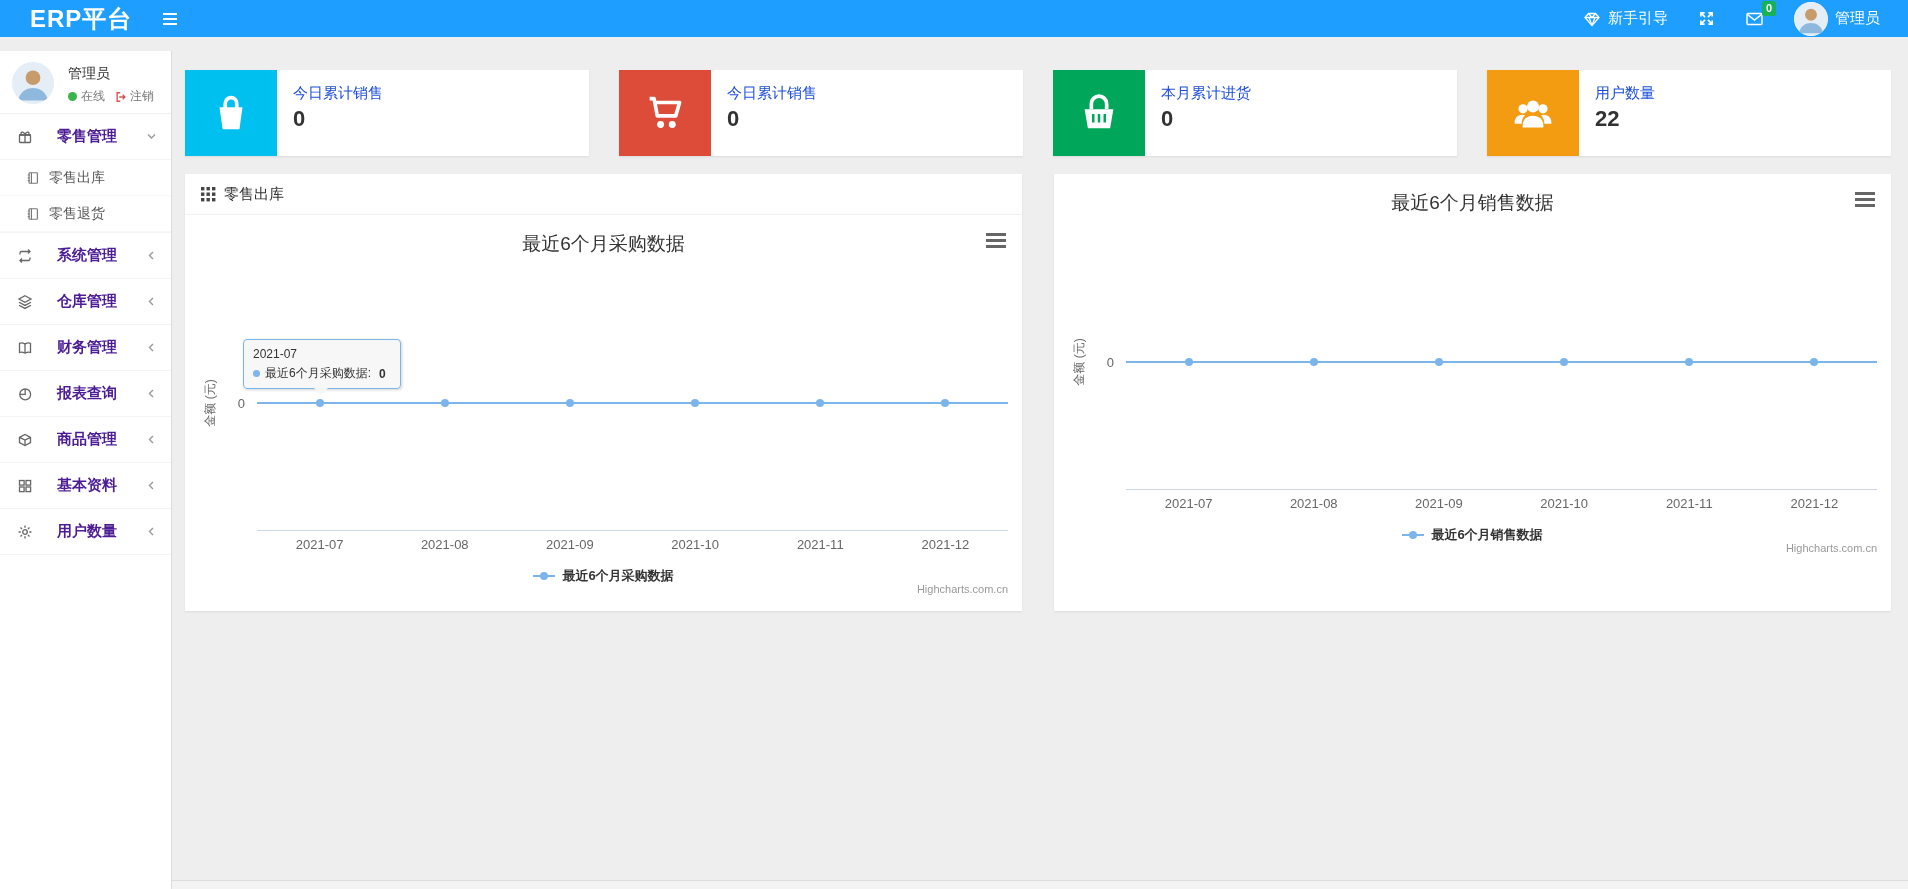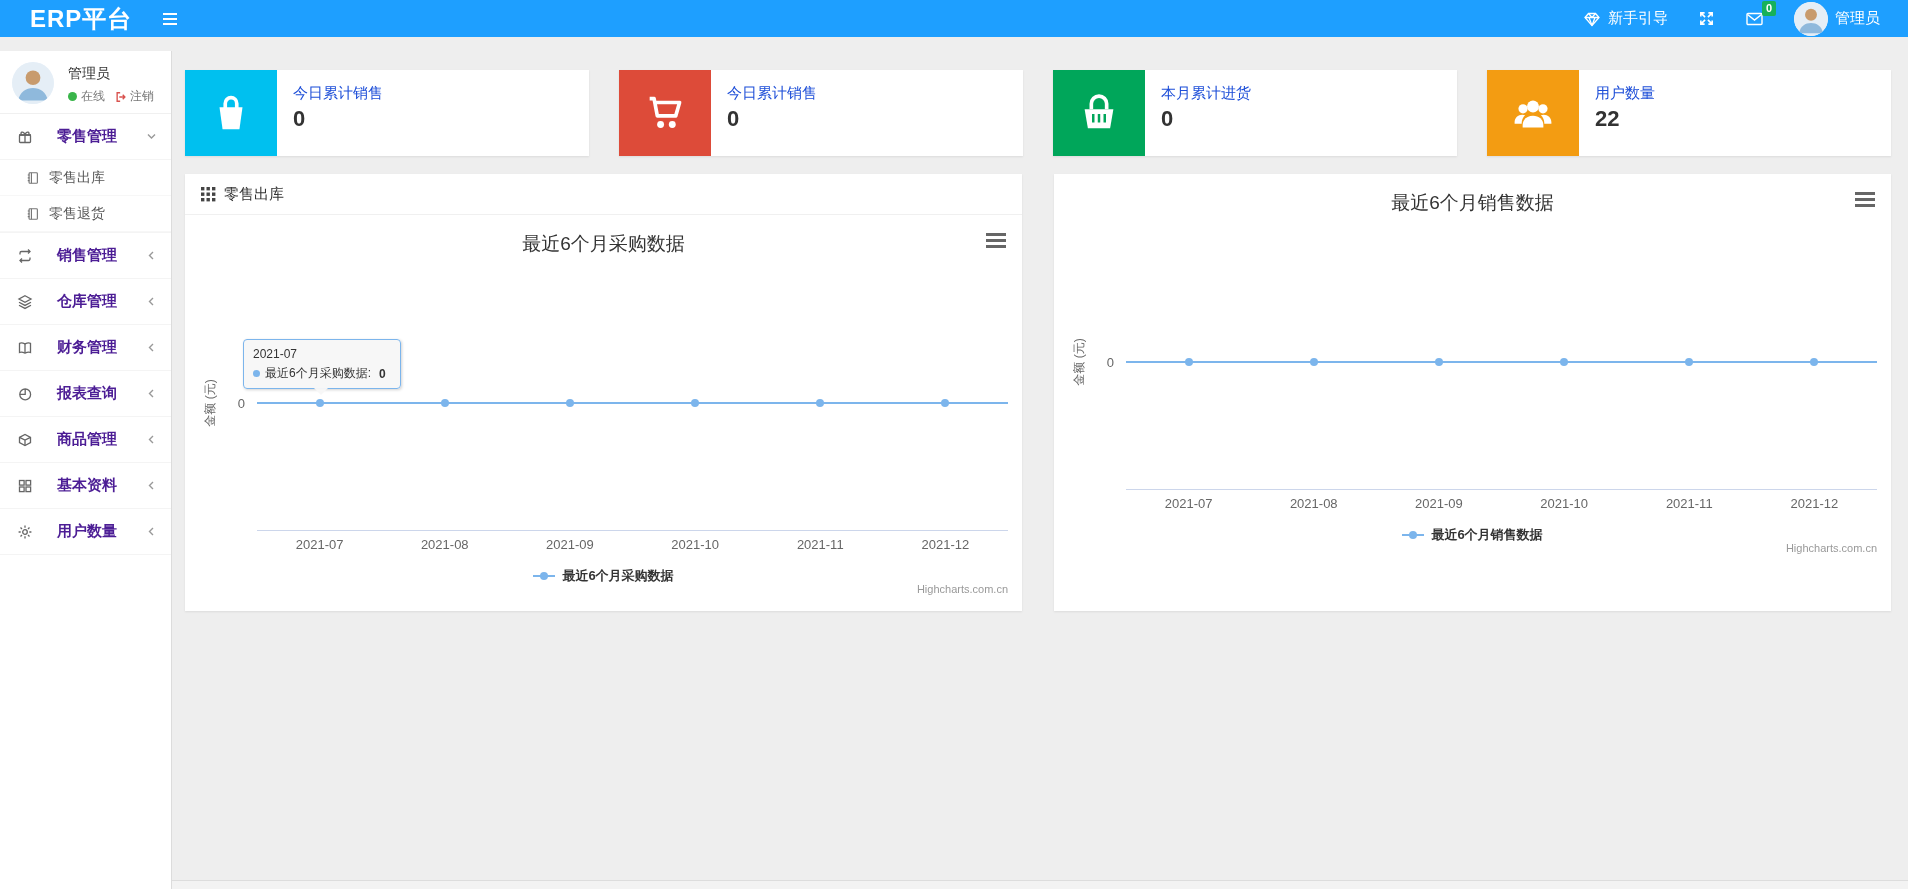--- a/index.html
+++ b/index.html
@@ -192,21 +192,21 @@
           </svg>
         <span class="mi-label">零售退货</span>
       </div>
     </div>
 
     <div class="menu-item">
       <svg width="16" height="16" viewBox="0 0 16 16" fill="none" stroke="#666" stroke-width="1.3">
         <path d="M3 6.5V5a1.5 1.5 0 011.5-1.5H13M13 9.5V11a1.5 1.5 0 01-1.5 1.5H3"></path>
           <path d="M11 1.5l2 2-2 2M5 14.5l-2-2 2-2"></path>
         </svg>
-      <span class="mi-label">销售管理</span>
+      <span class="mi-label">系统管理</span>
       <span class="chev">
         <svg width="11" height="11" viewBox="0 0 11 11" fill="none" stroke="#999" stroke-width="1.4">
             <path d="M7 2L3.5 5.5 7 9"></path>
           </svg>
         </span>
     </div>
 
 
     <div class="menu-item">
       <svg width="16" height="16" viewBox="0 0 16 16" fill="none" stroke="#666" stroke-width="1.3">

